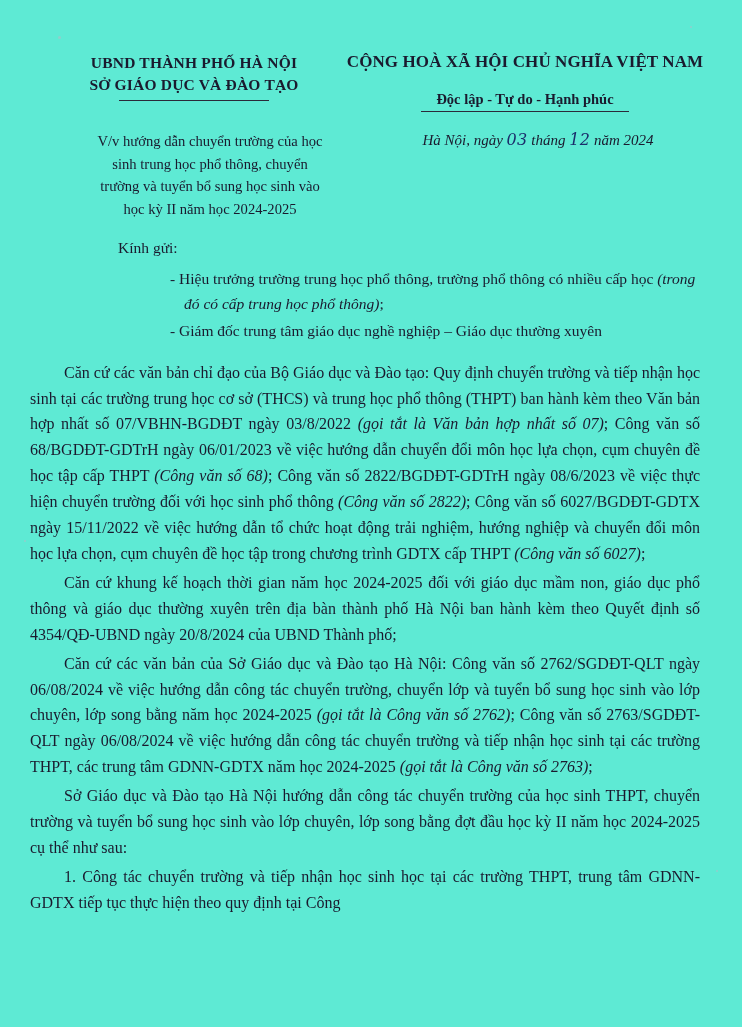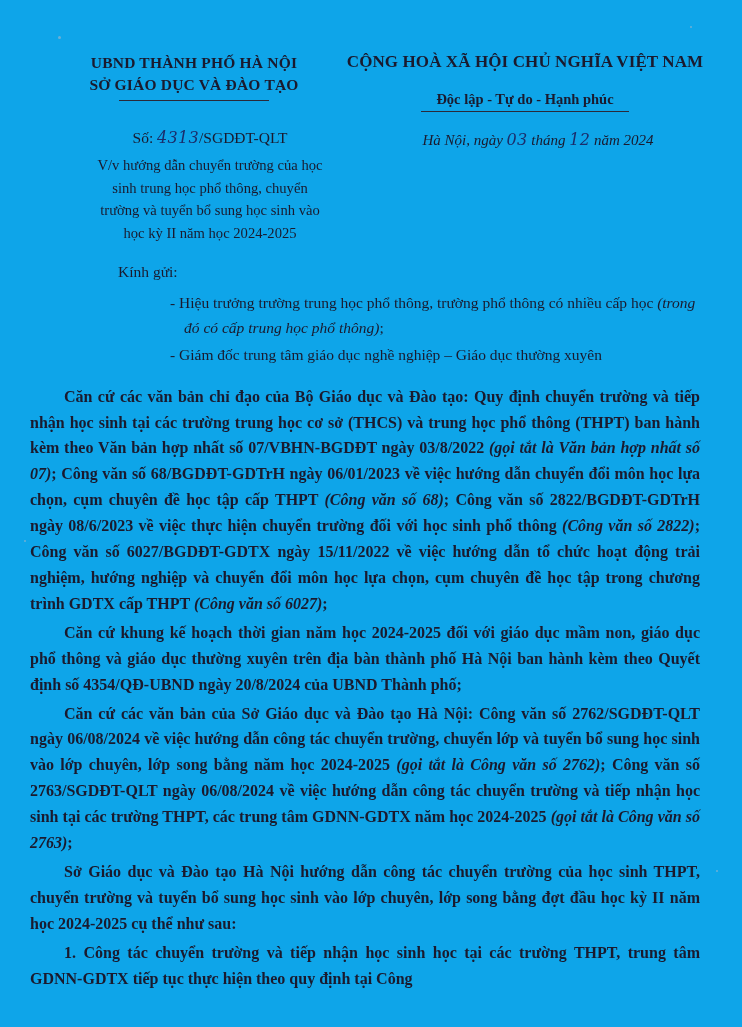--- a/index.html
+++ b/index.html
@@ -11,21 +11,21 @@
     width: 742px;
     height: 1027px;
     font-family: "Liberation Serif", serif;
     color: #1a1a2e;
     position: relative;
     overflow: hidden;
   }
   .page {
     position: absolute;
     inset: 0;
-    background: #0ea5e9;
+    background: #5eead4;
   }
   
   .speck {
     position: absolute;
     background: #b9b9c4;
     border-radius: 50%;
     opacity: .55;
   }
   .header {
     display: flex;
@@ -116,21 +116,20 @@
     padding-left: 14px;
     margin-bottom: 2px;
   }
   .rec-item i { font-style: italic; }
 
   .body {
     padding: 14px 42px 0 30px;
     font-size: 16px;
     line-height: 1.62;
     text-align: justify;
-    font-weight: bold;
   }
   .body p {
     margin: 0 0 3px 0;
     text-indent: 34px;
   }
   .body i { font-style: italic; }
 </style>
 </head>
 <body>
 
@@ -149,24 +148,20 @@
     </div>
     <div class="hdr-right">
       <div class="nation-line">CỘNG HOÀ XÃ HỘI CHỦ NGHĨA VIỆT NAM</div>
       <div class="motto">Độc lập - Tự do - Hạnh phúc</div>
       <div class="rule rule-right"></div>
     </div>
   </div>
 
   <div class="midblock">
     <div class="num-col">
-      <div class="num-line">
-        <span>Số:</span>
-        <span class="hand">4313</span><span>/SGDĐT-QLT</span>
-      </div>
       <div class="subject">
         <div>V/v hướng dẫn chuyển trường của học</div>
         <div>sinh trung học phổ thông, chuyển</div>
         <div>trường và tuyển bổ sung học sinh vào</div>
         <div>học kỳ II năm học 2024-2025</div>
       </div>
     </div>
     <div class="date-col">
       <span>Hà Nội, ngày</span>
       <span class="hand">03</span>

